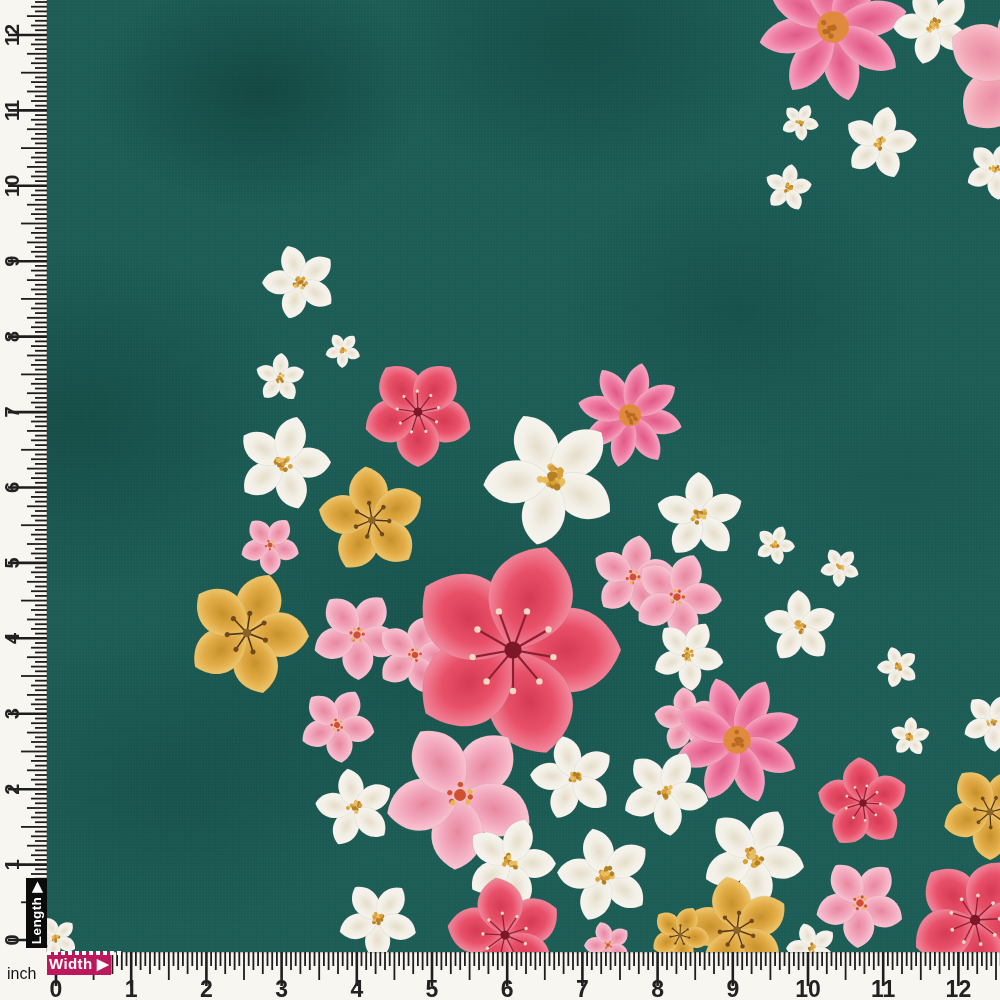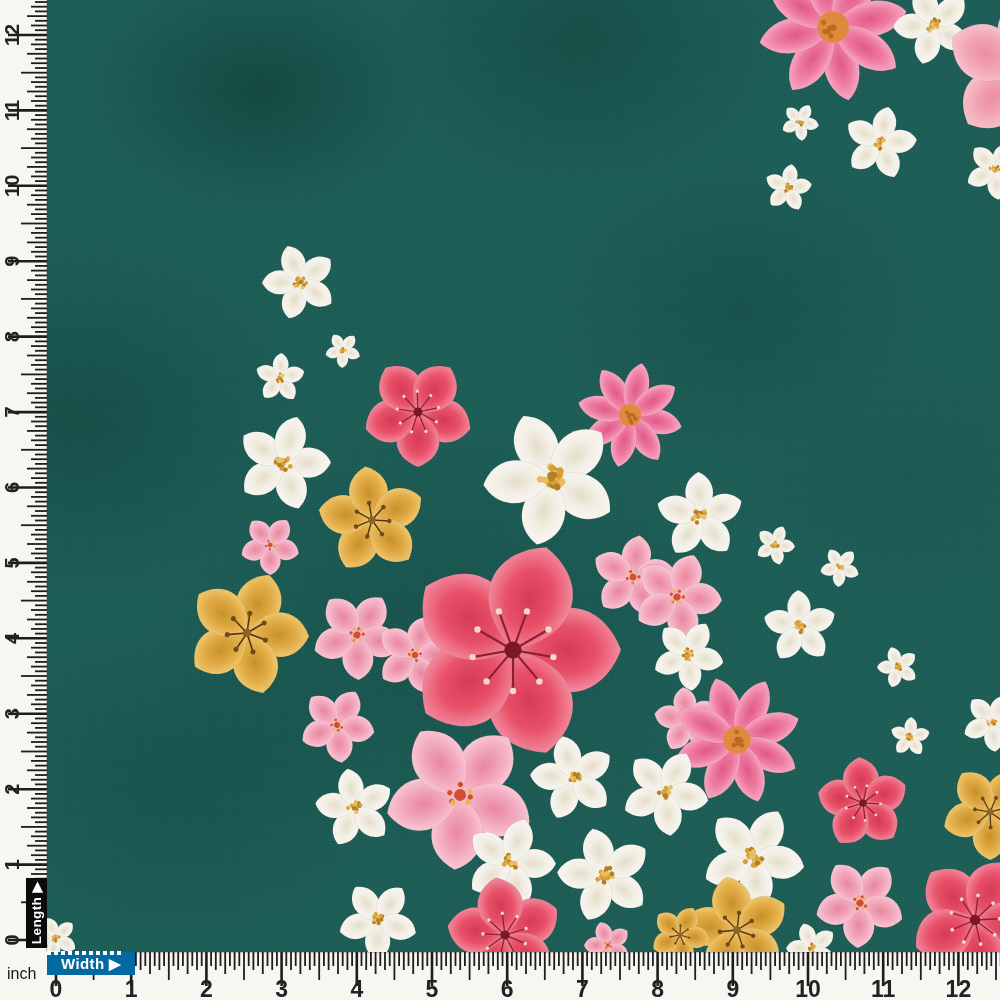--- a/index.html
+++ b/index.html
@@ -16,21 +16,21 @@
       radial-gradient(300px 220px at 18% 78%, rgba(8,42,38,.20), transparent 70%),
       repeating-linear-gradient(0deg, rgba(255,255,255,.016) 0 1px, transparent 1px 3px),
       repeating-linear-gradient(90deg, rgba(255,255,255,.016) 0 1px, transparent 1px 3px);}
   svg.layer{position:absolute;left:0;top:0;}
   #flowers{z-index:1;}
   #rulersvg{z-index:2;}
   .lenbox{position:absolute;left:26px;top:878px;width:21px;height:70px;background:#0b0b0b;
           z-index:3;display:flex;align-items:center;justify-content:center;}
   .lenbox span{transform:rotate(-90deg);white-space:nowrap;color:#fff;
                font-size:13.5px;font-weight:bold;letter-spacing:.4px;}
-  .widbox{position:absolute;left:47px;top:952px;width:88px;height:23px;background:#0369a1;
+  .widbox{position:absolute;left:47px;top:952px;width:64px;height:23px;background:#be185d;
           z-index:3;display:flex;align-items:center;justify-content:center;}
   .widbox span{color:#fff;font-size:15px;font-weight:bold;letter-spacing:.4px;white-space:nowrap;}
   .dots{position:absolute;left:47px;top:951px;width:77px;height:4px;z-index:4;
         background:repeating-linear-gradient(90deg,#ffffff 0 4px,transparent 4px 7px);}
   .inchlbl{position:absolute;left:7px;top:965px;z-index:3;color:#151515;font-size:16px;}
 </style>
 </head>
 <body>
 
 <div class="stage">

